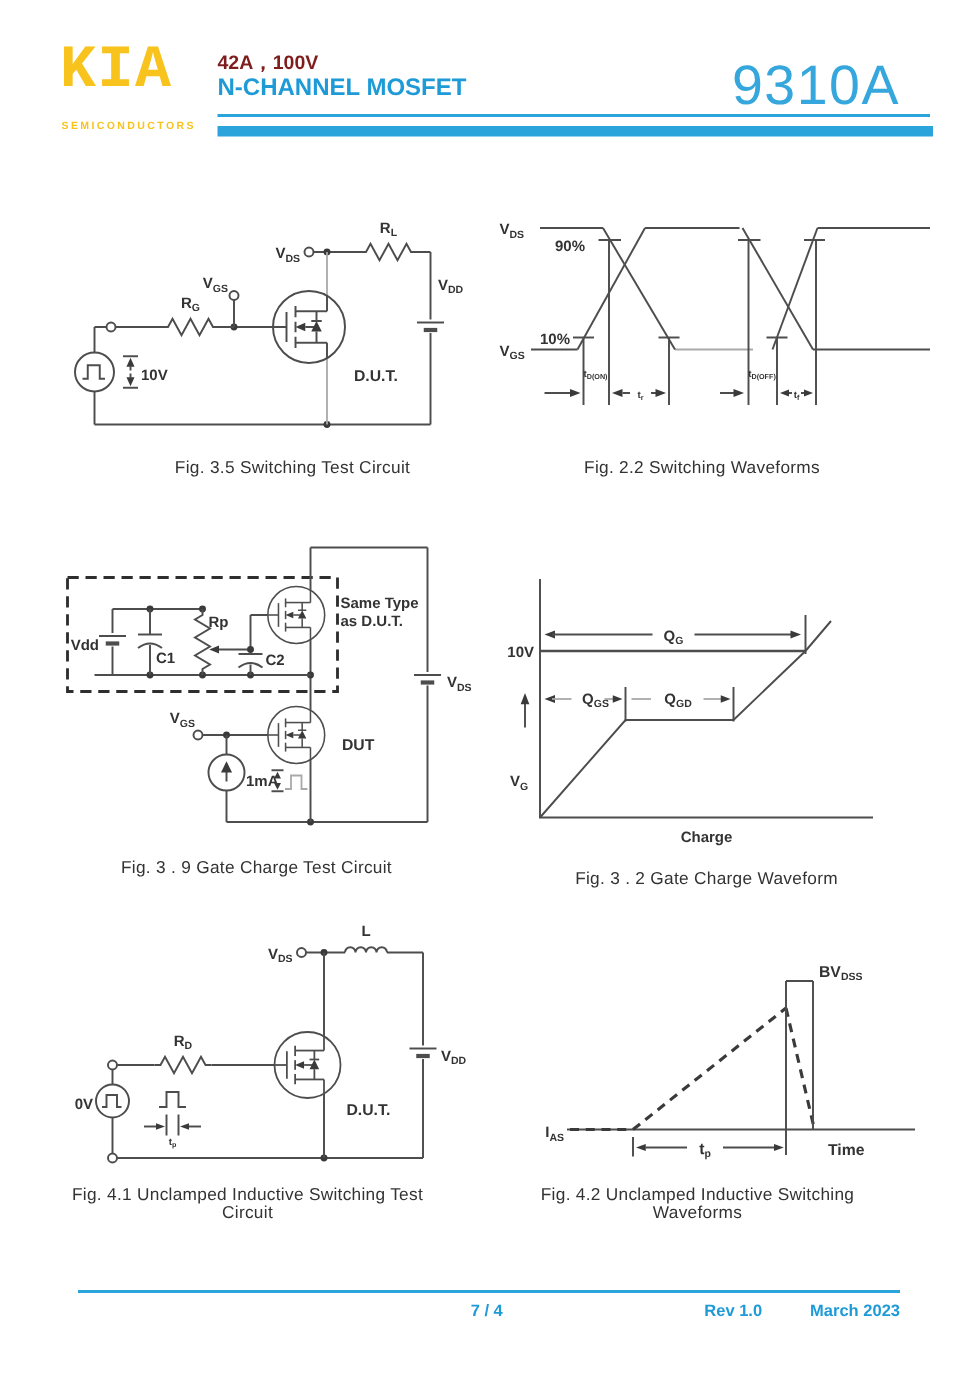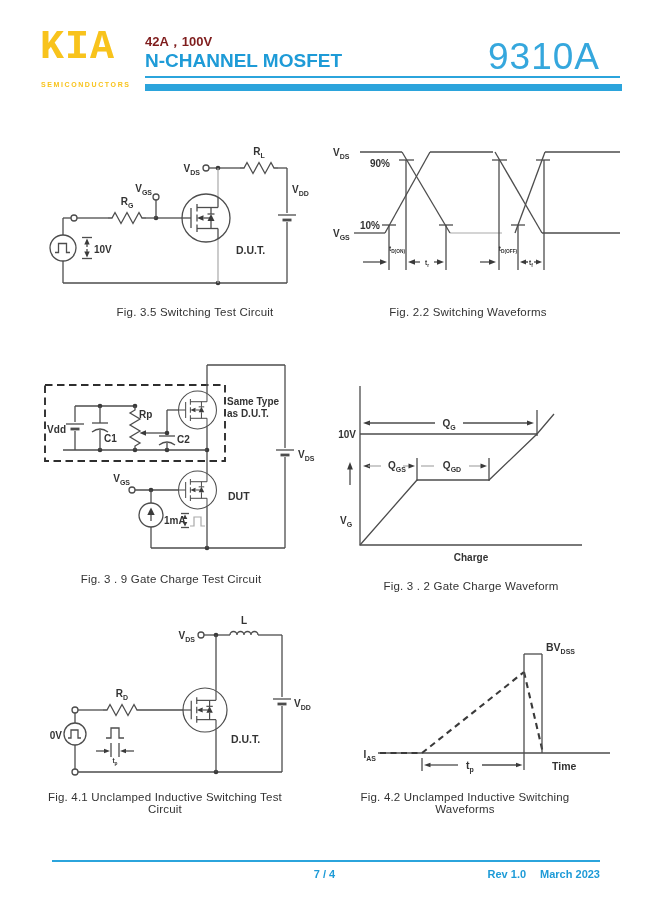--- a/index.html
+++ b/index.html
@@ -4,34 +4,34 @@
 <style>
   *{margin:0;padding:0;box-sizing:border-box}
   html,body{width:649px;height:917px;background:#fff;position:relative;overflow:hidden;
     font-family:"Liberation Sans",sans-serif}
   
   .logo{position:absolute;left:40px;top:28px;font-size:40px;font-weight:bold;
     color:#f8c31c;letter-spacing:1px;line-height:1;font-family:Liberation Mono, monospace}
   .logo-sub{position:absolute;left:41px;top:81px;font-size:7px;font-weight:bold;
     color:#f8c31c;letter-spacing:1.6px}
   .spec1{position:absolute;left:145px;top:33px;font-size:13px;font-weight:bold;color:#7f1d1d}
-  .spec2{position:absolute;left:145px;top:50px;font-size:19px;font-weight:bold;color:#1e9bd7}
+  .spec2{position:absolute;left:145px;top:50px;font-size:16px;font-weight:bold;color:#1e9bd7}
   .pn{position:absolute;left:430px;top:36px;width:170px;text-align:right;
     font-size:37px;color:#35a7dd;letter-spacing:1px}
   .rule-thin{position:absolute;left:145px;top:76px;width:475px;height:1.5px;background:#2ba4dc}
   .rule-thick{position:absolute;left:145px;top:84px;width:477px;height:7px;background:#2ba4dc}
   
   .cap{position:absolute;width:270px;text-align:center;font-size:11.5px;color:#333;letter-spacing:.2px}
   
   .f-rule{position:absolute;left:52px;top:860px;width:548px;height:1.5px;background:#2ba4dc}
   .f-page{position:absolute;left:0;top:868px;width:649px;text-align:center;
     font-size:11px;font-weight:bold;color:#1e9bd7}
   .f-rev{position:absolute;left:380px;top:868px;width:220px;text-align:right;
     font-size:11px;font-weight:bold;color:#1e9bd7}
-  .f-rev span{margin-left:14px}
+  .f-rev span{margin-left:32px}
   
   svg{position:absolute;overflow:visible}
   svg text{fill:#333;font-weight:bold;font-size:10px;font-family:"Liberation Sans",sans-serif;stroke:none}
   .w{stroke:#4d4d4d;stroke-width:1.3;fill:none}
   .w2{stroke:#4d4d4d;stroke-width:1.6;fill:none}
   .wg{stroke:#a9a9a9;stroke-width:1.2;fill:none}
   .wd{stroke:#2e2e2e;stroke-width:1.9;fill:none;stroke-dasharray:7.5 4.5}
   .dash{stroke:#3a3a3a;stroke-width:2.1;fill:none;stroke-dasharray:6 4.5}
   .thick{stroke-width:2.8}
   .nd{fill:#3a3a3a;stroke:none}

